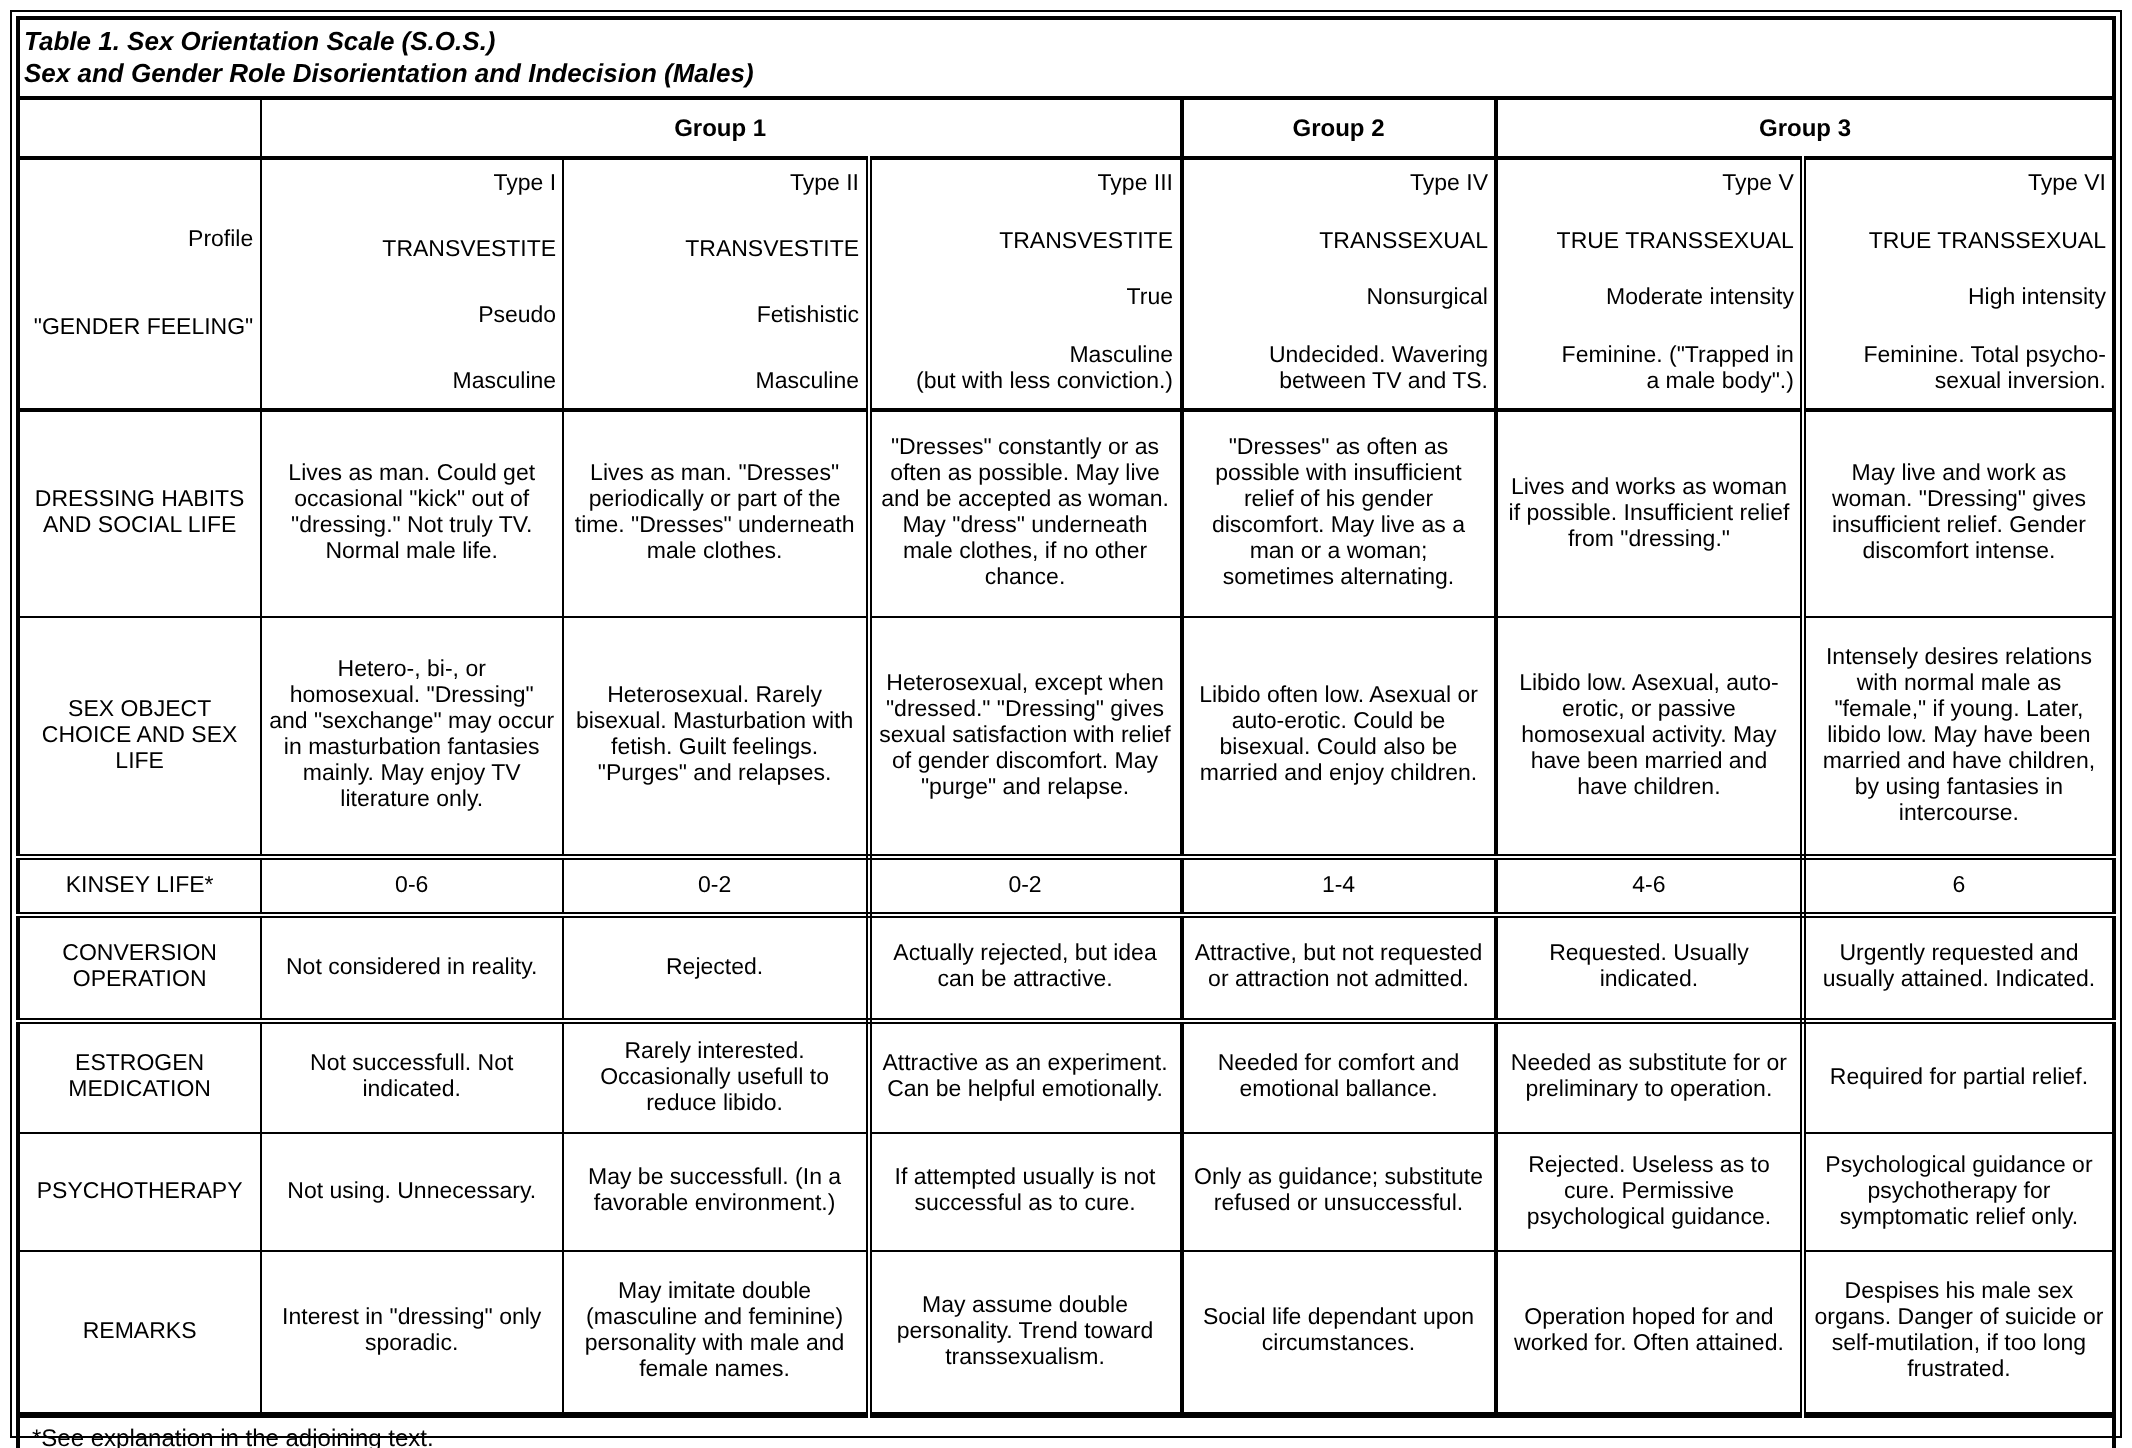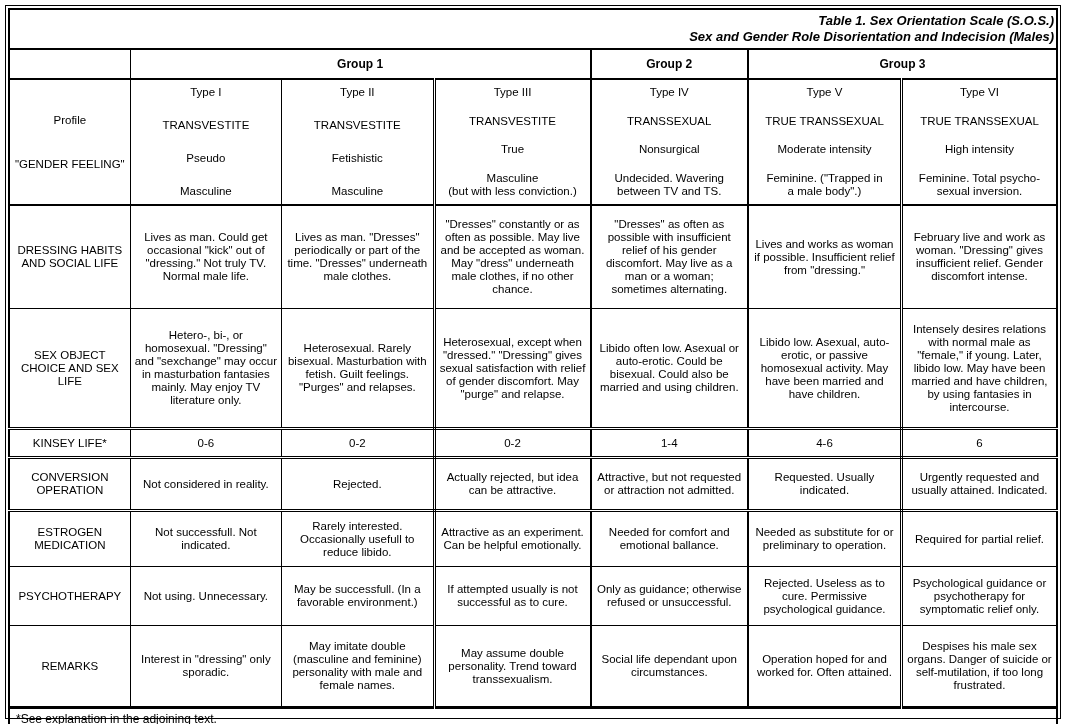--- a/index.html
+++ b/index.html
@@ -43,26 +43,26 @@
   
   tr.title-row td {
     border-bottom: 2px solid #000;
     padding: 3px 2px;
   }
   .title-line1, .title-line2 {
     font-weight: bold;
     font-style: italic;
     font-size: 13px;
     line-height: 16px;
-    text-align: right;
+    text-align: left;
   }
   
   tr.group-row td { border-bottom: 2px solid #000; height: 24px; font-weight: bold; font-size: 12px; }
   
-  tr.profile-row td { border-bottom: 2px solid #000; height: 120px; padding: 0; }
+  tr.profile-row td { border-bottom: 2px solid #000; height: 120px; padding: 0; text-align: right; }
   .pcol {
     display: flex;
     flex-direction: column;
     justify-content: space-between;
     height: 112px;
     padding: 6px 3px;
     box-sizing: content-box;
   }
   .pcol > div { white-space: pre-line; }
   .plabel {
@@ -189,29 +189,29 @@
         </td>
       </tr>
 
       <tr class="r-dressing">
         <td class="lbl">DRESSING HABITS AND SOCIAL LIFE</td>
         <td class="cell">Lives as man. Could get occasional "kick" out of "dressing." Not truly TV. Normal male life.</td>
         <td class="cell vd">Lives as man. "Dresses" periodically or part of the time. "Dresses" underneath male clothes.</td>
         <td class="cell v2">"Dresses" constantly or as often as possible. May live and be accepted as woman. May "dress" underneath male clothes, if no other chance.</td>
         <td class="cell v2">"Dresses" as often as possible with insufficient relief of his gender discomfort. May live as a man or a woman; sometimes alternating.</td>
         <td class="cell vd">Lives and works as woman if possible. Insufficient relief from "dressing."</td>
-        <td class="cell">February live and work as woman. "Dressing" gives insufficient relief. Gender discomfort intense.</td>
+        <td class="cell">May live and work as woman. "Dressing" gives insufficient relief. Gender discomfort intense.</td>
       </tr>
 
       <tr class="r-sexobj">
         <td class="lbl">SEX OBJECT CHOICE AND SEX LIFE</td>
         <td class="cell">Hetero-, bi-, or homosexual. "Dressing" and "sexchange" may occur in masturbation fantasies mainly. May enjoy TV literature only.</td>
         <td class="cell vd">Heterosexual. Rarely bisexual. Masturbation with fetish. Guilt feelings. "Purges" and relapses.</td>
         <td class="cell v2">Heterosexual, except when "dressed." "Dressing" gives sexual satisfaction with relief of gender discomfort. May "purge" and relapse.</td>
-        <td class="cell v2">Libido often low. Asexual or auto-erotic. Could be bisexual. Could also be married and using children.</td>
+        <td class="cell v2">Libido often low. Asexual or auto-erotic. Could be bisexual. Could also be married and enjoy children.</td>
         <td class="cell vd">Libido low. Asexual, auto-erotic, or passive homosexual activity. May have been married and have children.</td>
         <td class="cell">Intensely desires relations with normal male as "female," if young. Later, libido low. May have been married and have children, by using fantasies in intercourse.</td>
       </tr>
 
       <tr class="r-kinsey">
         <td class="lbl">KINSEY LIFE*</td>
         <td class="cell">0-6</td>
         <td class="cell vd">0-2</td>
         <td class="cell v2">0-2</td>
         <td class="cell v2">1-4</td>
@@ -237,21 +237,21 @@
         <td class="cell v2">Needed for comfort and emotional ballance.</td>
         <td class="cell vd">Needed as substitute for or preliminary to operation.</td>
         <td class="cell">Required for partial relief.</td>
       </tr>
 
       <tr class="r-psych">
         <td class="lbl">PSYCHOTHERAPY</td>
         <td class="cell">Not using. Unnecessary.</td>
         <td class="cell vd">May be successfull. (In a favorable environment.)</td>
         <td class="cell v2">If attempted usually is not successful as to cure.</td>
-        <td class="cell v2">Only as guidance; otherwise refused or unsuccessful.</td>
+        <td class="cell v2">Only as guidance; substitute refused or unsuccessful.</td>
         <td class="cell vd">Rejected. Useless as to cure. Permissive psychological guidance.</td>
         <td class="cell">Psychological guidance or psychotherapy for symptomatic relief only.</td>
       </tr>
 
       <tr class="r-remarks">
         <td class="lbl">REMARKS</td>
         <td class="cell">Interest in "dressing" only sporadic.</td>
         <td class="cell vd">May imitate double (masculine and feminine) personality with male and female names.</td>
         <td class="cell v2">May assume double personality. Trend toward transsexualism.</td>
         <td class="cell v2">Social life dependant upon circumstances.</td>

